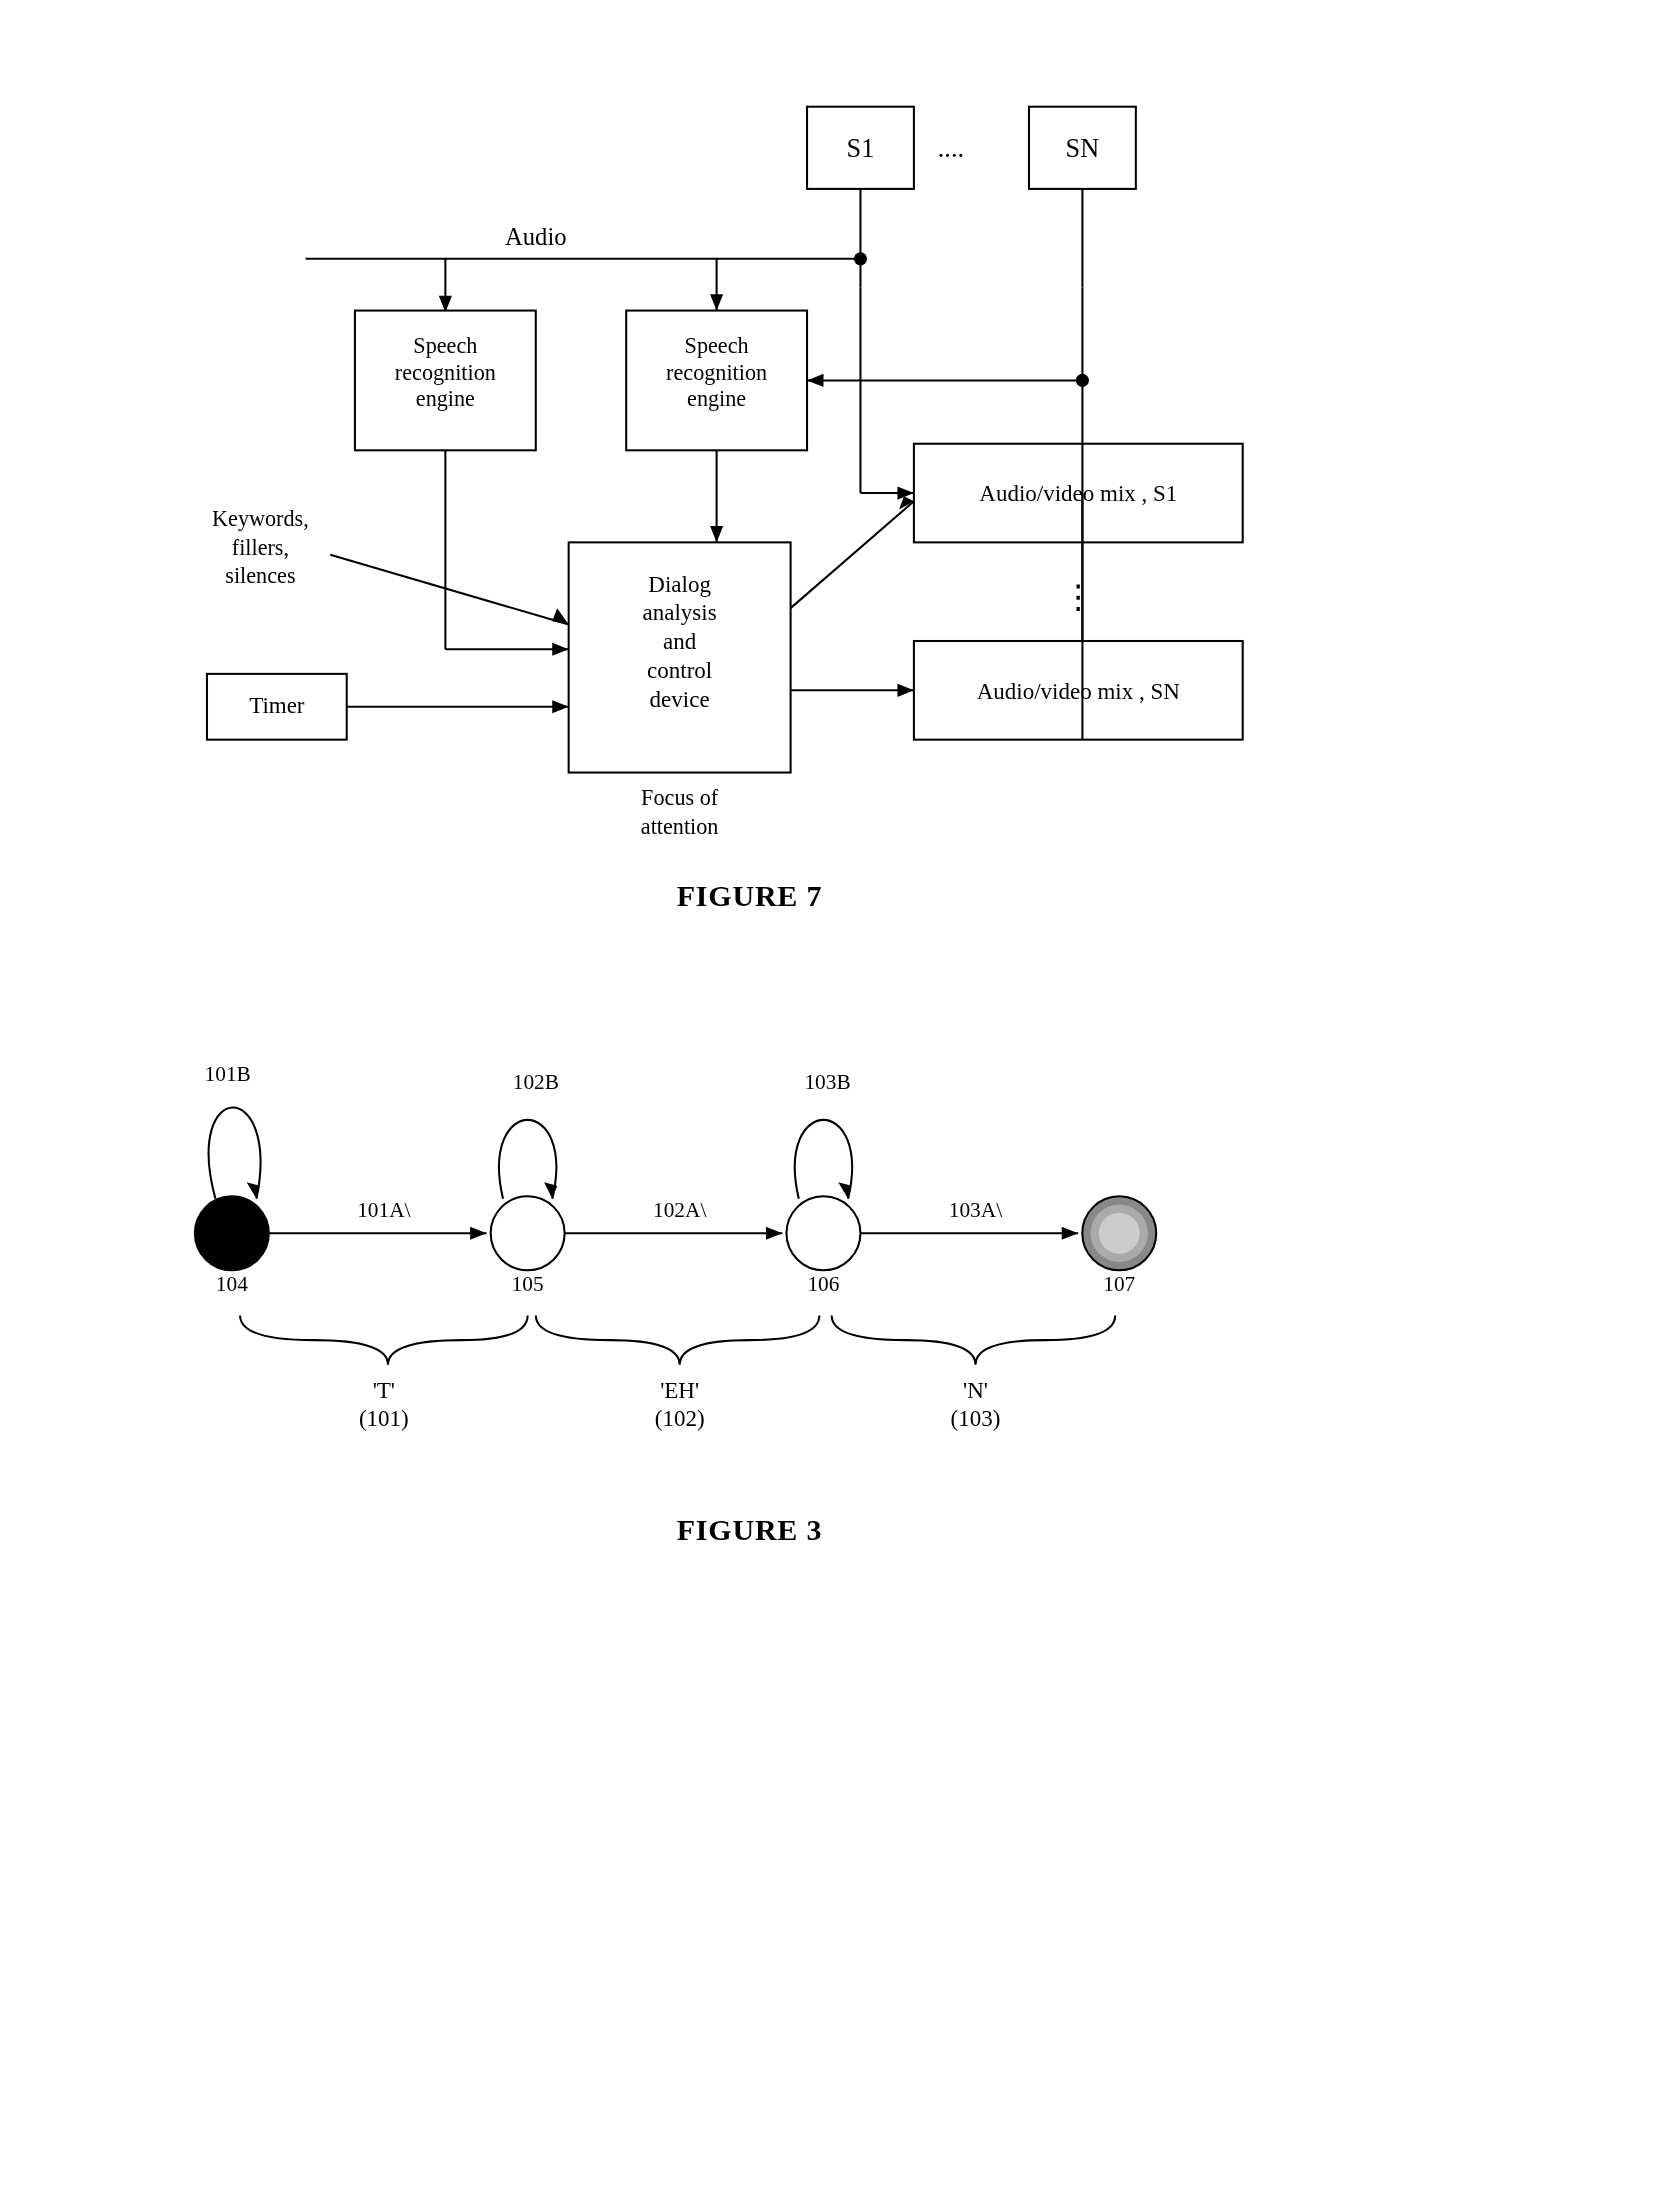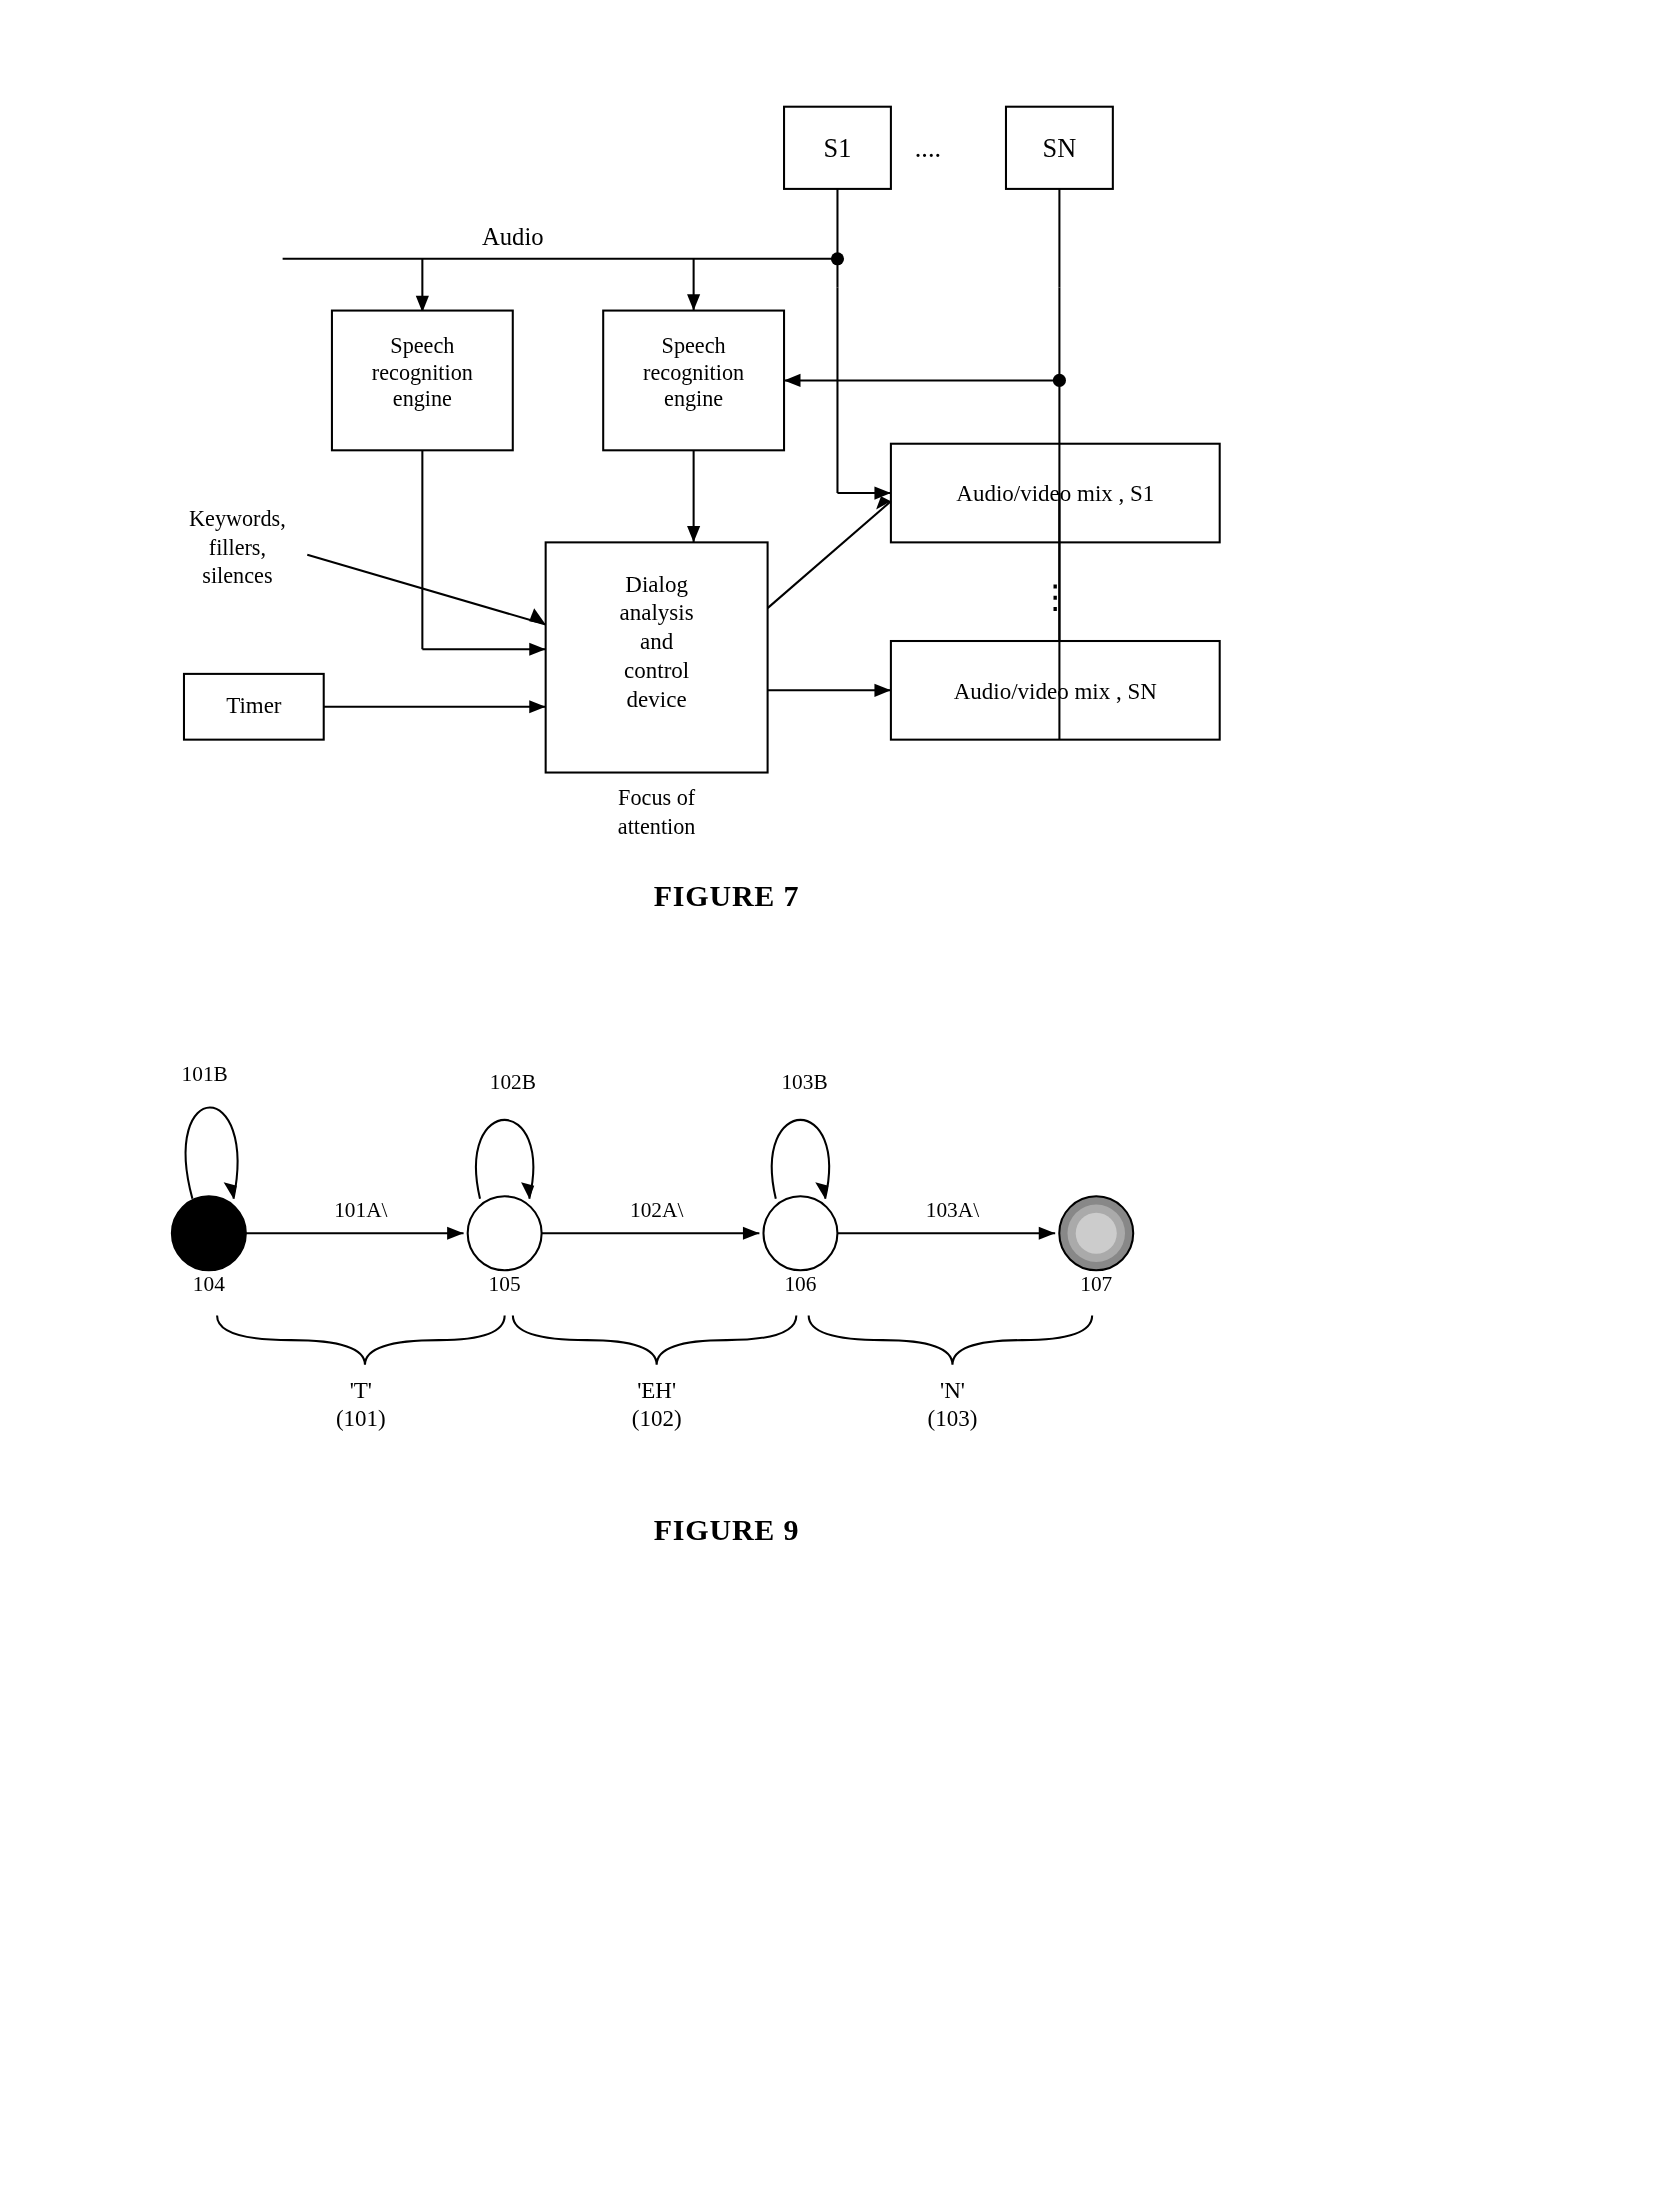--- a/index.html
+++ b/index.html
@@ -10,20 +10,21 @@
       min-height: 2205px;
       position: relative;
     }
 
     .page {
       width: 1453px;
       min-height: 2205px;
       background: #fff;
       position: relative;
       padding: 49px 88px;
+      margin-left: 23px;
     }
 
     .fig2-caption {
       text-align: center;
       font-size: 30px;
       font-weight: bold;
       margin-top: 16.4px;
       letter-spacing: 0.8px;
     }
 
@@ -191,16 +192,16 @@
     <path d="M 490,390 Q 490,420 580,420 Q 665,420 665,450 Q 665,420 750,420 Q 835,420 835,390" fill="none" stroke="black" stroke-width="2.5"></path>
     <text x="665" y="490" text-anchor="middle" font-size="28" font-family="Times New Roman">'EH'</text>
     <text x="665" y="525" text-anchor="middle" font-size="28" font-family="Times New Roman">(102)</text>
 
     <path d="M 850,390 Q 850,420 940,420 Q 1025,420 1025,450 Q 1025,420 1110,420 Q 1195,420 1195,390" fill="none" stroke="black" stroke-width="2.5"></path>
     <text x="1025" y="490" text-anchor="middle" font-size="28" font-family="Times New Roman">'N'</text>
     <text x="1025" y="525" text-anchor="middle" font-size="28" font-family="Times New Roman">(103)</text>
 
   </svg>
 
-  <p class="fig3-caption">FIGURE 9</p>
+  <p class="fig3-caption">FIGURE 3</p>
 
 </div>
 
 
 </body></html>

